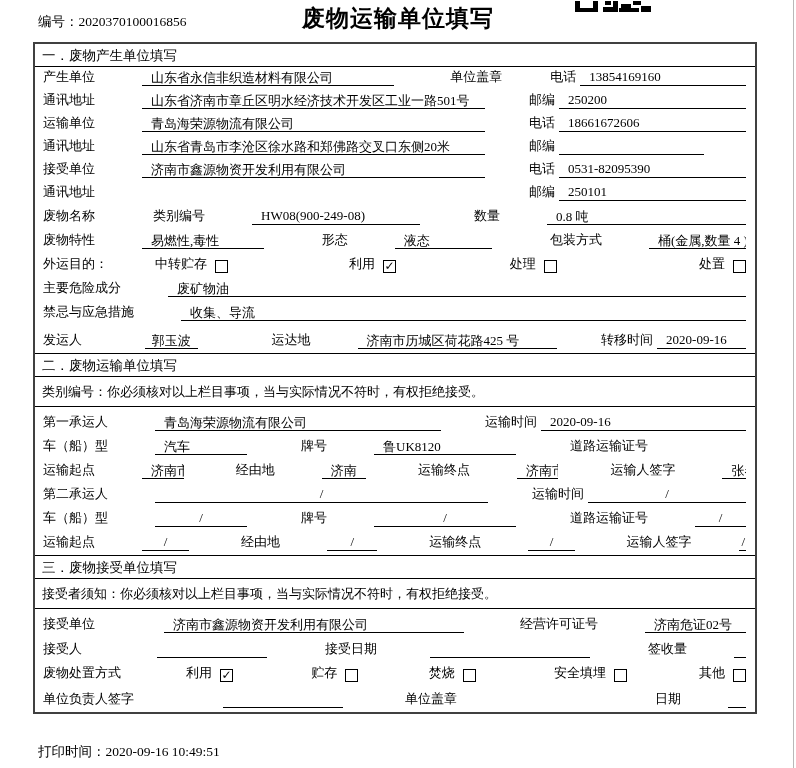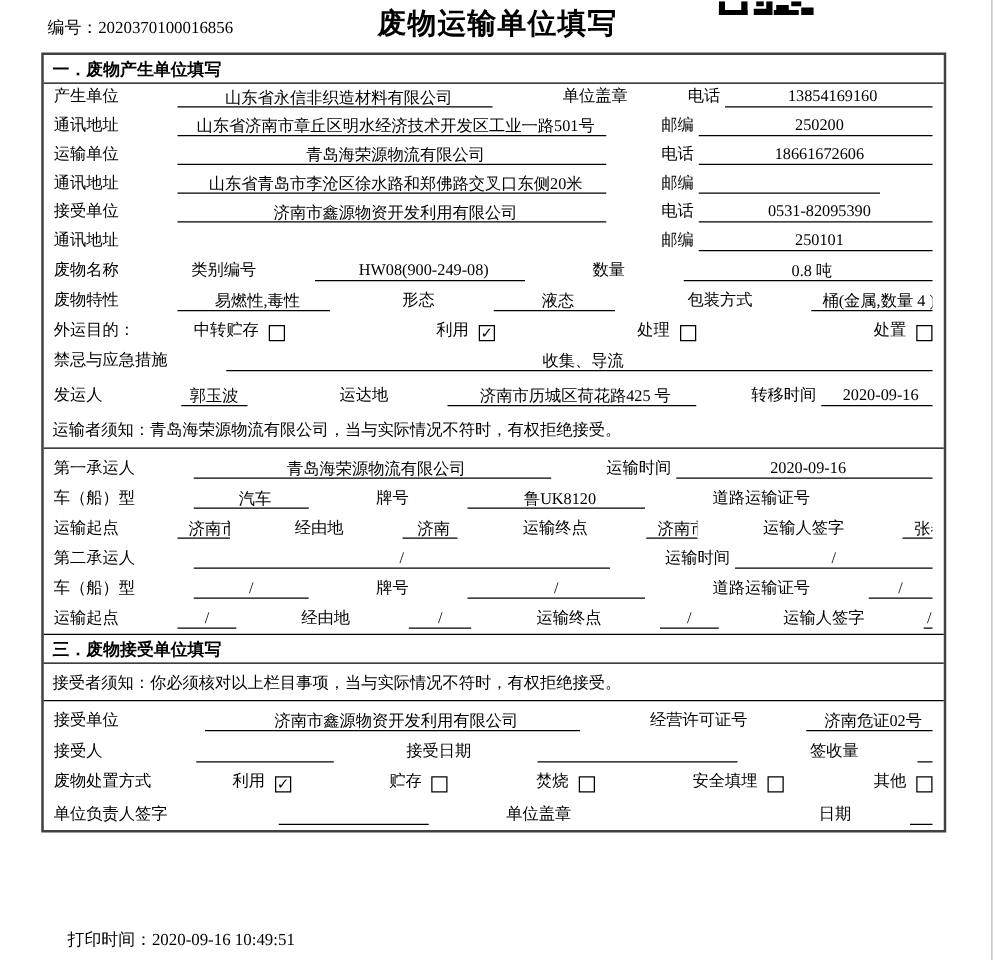--- a/index.html
+++ b/index.html
@@ -4,35 +4,35 @@
 <style>
   html,body{margin:0;padding:0;background:#fff;}
   .page{position:relative;width:796px;height:768px;background:#ffffff;color:#000;
         font-family:"Liberation Serif","DejaVu Serif",serif;font-size:13px;overflow:hidden;}
   .serial{position:absolute;top:13px;left:38px;font-size:13.5px;white-space:nowrap;}
   .doc-title{position:absolute;top:3px;left:0;width:100%;text-align:center;font-size:23px;font-weight:700;
         letter-spacing:1px;font-family:"Liberation Sans","DejaVu Sans",sans-serif;}
   .qr{position:absolute;top:0;left:575px;width:76px;height:11px;}
   .edge-line{position:absolute;top:0;right:2px;width:1px;height:768px;background:#b9b9b9;}
   .box{position:absolute;top:42px;left:33px;width:724px;border:2px solid #404040;box-sizing:border-box;background:#fff;}
-  .sec-h{font-family:"Liberation Sans","DejaVu Sans",sans-serif;font-weight:700;font-size:13.5px;
+  .sec-h{font-family:"Liberation Sans","DejaVu Sans",sans-serif;font-weight:400;font-size:13.5px;
         padding:3px 6px 0 7px;border-bottom:1px solid #000;height:23px;box-sizing:border-box;}
   .bt{border-top:1px solid #000;}
   .notice{display:flex;align-items:center;border-bottom:1px solid #000;padding:0 7px;box-sizing:border-box;}
   .row{display:flex;align-items:flex-end;padding:0 9px 4px 7px;box-sizing:border-box;gap:43px;}
   .lab{white-space:nowrap;padding:0 4px 0 1px;}
-  .val{border-bottom:1px solid #000;white-space:nowrap;padding:0 3px 16px 9px;height:17px;box-sizing:border-box;overflow:hidden;text-align:center;}
+  .val{border-bottom:1px solid #000;white-space:nowrap;padding:0 3px 16px 9px;height:17px;box-sizing:border-box;overflow:hidden;}
   .fill{flex:1 1 auto;}
   .ctr{text-align:center;padding:0 3px;}
   .rseg{margin-left:auto;display:flex;align-items:flex-end;}
   .h23{height:23px}.h24{height:24px}.h25{height:25px}.h26{height:26px}.h28{height:28px}.h30{height:30px}
   .opt{display:inline-flex;align-items:flex-end;white-space:nowrap;}
   .cb{display:inline-block;width:11px;height:11px;border:1px solid #000;margin-left:8px;box-sizing:content-box;
       font-family:"DejaVu Sans",sans-serif;font-size:12px;line-height:10px;text-align:center;font-weight:700;}
-  .print-time{position:absolute;top:743px;left:54px;font-size:13.5px;white-space:nowrap;}
+  .print-time{position:absolute;top:743px;left:38px;font-size:13.5px;white-space:nowrap;}
 </style>
 </head>
 <body>
 
 <div class="page">
 
   <div class="serial">编号：2020370100016856</div>
   <div class="doc-title">废物运输单位填写</div>
 
   <div class="qr">
@@ -139,43 +139,48 @@
         <span class="opt" style="width:155px">
           <span>处理</span>
           <span class="cb"></span>
         </span>
         <span class="opt">
           <span>处置</span>
           <span class="cb"></span>
         </span>
       </div>
 
+      <div class="row h24">
+        <span class="lab">主要危险成分</span>
+        <span class="val fill">废矿物油</span>
+      </div>
 
       <div class="row h24">
         <span class="lab">禁忌与应急措施</span>
         <span class="val fill">收集、导流</span>
       </div>
 
 
       <div class="row h28">
         <span class="lab">发运人</span>
         <span class="val ctr" style="width:72px;margin-left:16px">郭玉波</span>
         <span class="lab" style="margin-left:30px">运达地</span>
         <span class="val" style="width:278px">济南市历城区荷花路425 号</span>
         <span class="rseg" style="width:207px">
           <span class="lab">转移时间</span>
           <span class="val fill">2020-09-16</span>
         </span>
       </div>
     </div>
 
     <div>
+      <div class="sec-h bt h24">二．废物运输单位填写</div>
 
       <div class="notice h30">
-        <span>运输者须知：青岛海荣源物流有限公司，当与实际情况不符时，有权拒绝接受。</span>
+        <span>类别编号：你必须核对以上栏目事项，当与实际情况不符时，有权拒绝接受。</span>
       </div>
 
       <div class="row h28">
         <span class="lab">第一承运人</span>
         <span class="val fill">青岛海荣源物流有限公司</span>
         <span class="rseg" style="width:262px">
           <span class="lab">运输时间</span>
           <span class="val fill">2020-09-16</span>
         </span>
       </div>

